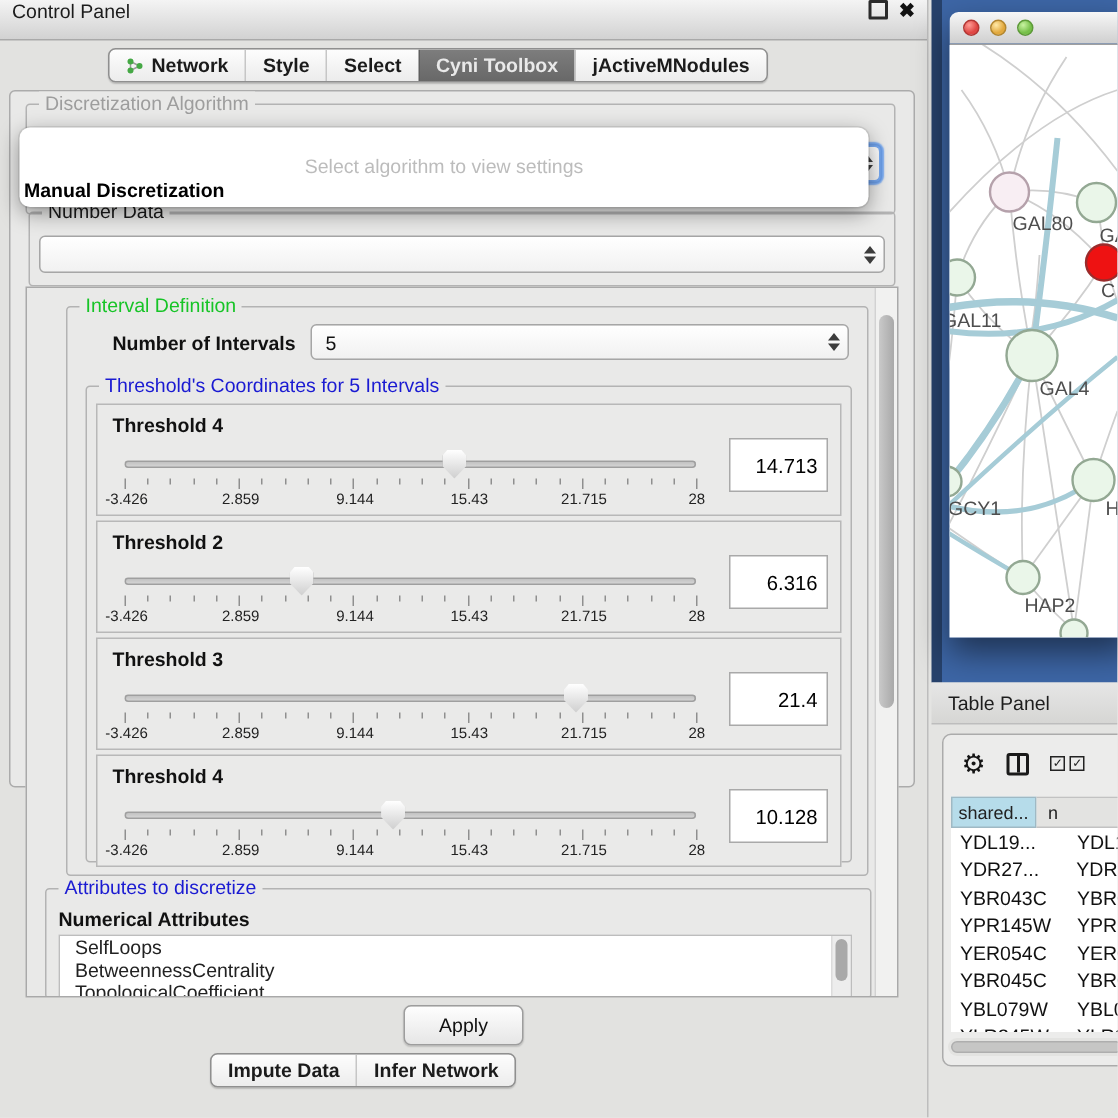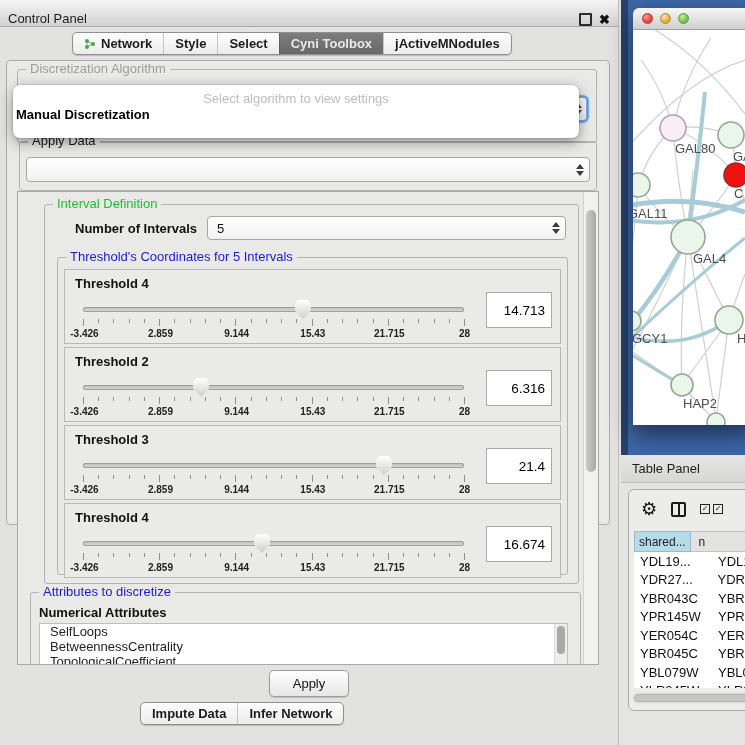--- a/index.html
+++ b/index.html
@@ -3,21 +3,21 @@
 <meta charset="utf-8">
 <style>
   html,body{margin:0;padding:0}
   body{width:745px;height:745px;overflow:hidden;position:relative;
        background:#e4e4e2;font-family:"Liberation Sans",sans-serif;
        -webkit-font-smoothing:antialiased}
   
   .control-panel{position:absolute;left:0;top:0;width:618px;height:745px;background:#e2e2e0;border-right:1px solid #bdbdbd}
   .cp-titlebar{position:absolute;left:0;top:0;right:0;height:27px;
       background:linear-gradient(#f4f4f4,#d2d2d2);border-bottom:1px solid #a9a9a9;
-      display:flex;align-items:flex-end;padding:0 8px;box-sizing:border-box}
+      display:flex;align-items:flex-start;padding:0 8px;box-sizing:border-box}
   .cp-title{font-size:13px;color:#1c1c1c}
   .tb-icons{margin-left:auto;display:flex;align-items:center;gap:7px}
   .tb-float{width:9px;height:9px;border:2px solid #2b2b2b;border-radius:1px}
   .tb-close{font-size:13px;font-weight:bold;color:#111;line-height:1}
   
   .segbar{display:inline-flex;border:1px solid #8f8f8f;border-radius:5px;overflow:hidden;
       background:linear-gradient(#fdfdfd,#ececec);box-shadow:0 1px 1px rgba(0,0,0,.18)}
   .seg{padding:3px 11px;font-size:13px;font-weight:600;color:#1b1b1b;border-left:1px solid #c6c6c6;
       display:flex;align-items:center;gap:5px;white-space:nowrap}
   .seg:first-child{border-left:none}
@@ -37,21 +37,21 @@
   .combo .val{position:absolute;left:9px;top:0;bottom:0;display:flex;align-items:center;white-space:nowrap;overflow:hidden}
   .stepper{position:absolute;right:1px;top:1px;bottom:1px;width:17px;display:flex;flex-direction:column;
       align-items:center;justify-content:center;gap:2px;border-radius:3px}
   .stepper i{display:block;width:0;height:0;border-left:4px solid transparent;border-right:4px solid transparent}
   .stepper .up{border-bottom:5px solid #3c3c3c}
   .stepper .dn{border-top:5px solid #3c3c3c}
   .combo.focused .stepper{box-shadow:0 0 1px 3px rgba(96,155,240,.85)}
   
   .popup{position:absolute;left:6px;top:24px;width:566px;height:53px;background:#fff;
       border-radius:7px;box-shadow:0 4px 14px rgba(0,0,0,.4),0 0 0 1px rgba(0,0,0,.08);z-index:60;
-      padding-top:6px;box-sizing:border-box}
+      padding-top:18px;box-sizing:border-box}
   .popup-hint{text-align:center;color:#bcbcbc;font-size:13px;line-height:16px}
   .popup-item{font-size:13px;color:#000;line-height:16px;padding:0 4px 0 3px;white-space:nowrap}
   .popup-item.b{font-weight:bold}
   
   .scrollpane{position:absolute;left:10px;top:130px;width:582px;height:474px;border:1px solid #a9a9a9;
       background:#e9e9e8;box-sizing:border-box;overflow:hidden}
   .vscroll{position:absolute;right:0;top:0;bottom:0;width:14px;background:#f1f1f0;border-left:1px solid #d2d2d2}
   .vthumb{position:absolute;left:2px;right:2px;top:18px;height:262px;border-radius:6px;
       background:linear-gradient(90deg,#c9c9c9,#a9a9a9)}
   
@@ -63,21 +63,21 @@
   .track{position:absolute;left:0;right:0;top:9px;height:5px;border-radius:3px;
       background:linear-gradient(#bcbcbc,#dadada);box-shadow:inset 0 0 0 1px #9f9f9f}
   .handle{position:absolute;top:2px;width:16px;height:19px;
       background:linear-gradient(#ffffff,#cfcfcf);
       clip-path:polygon(20% 0,80% 0,100% 20%,100% 56%,50% 100%,0 56%,0 20%);
       filter:drop-shadow(0 0 1px #7d7d7d)}
   .ticks{position:absolute;left:0;right:0;top:21px;height:8px}
   .tick{position:absolute;top:0;width:1px;height:4px;background:#8f8f8f}
   .tick.major{height:7px}
   .tlabels{position:absolute;left:0;right:0;top:30px;height:12px}
-  .tlabel{position:absolute;transform:translateX(-45%);font-size:10px;font-weight:700;color:#222;white-space:nowrap}
+  .tlabel{position:absolute;transform:translateX(-45%);font-size:10px;font-weight:400;color:#222;white-space:nowrap}
   .th-value{position:absolute;right:8px;top:22px;width:66px;height:36px;background:#fff;border:1px solid #a9a9a9;
       box-sizing:border-box;font-size:13.5px;color:#000;display:flex;align-items:center;justify-content:flex-end;
       padding-right:6px}
   
   .attr-label{position:absolute;left:8px;top:12px;font-size:13px;font-weight:bold;color:#111}
   .attr-list{position:absolute;left:8px;right:12px;top:30px;height:42px;background:#fff;border:1px solid #bdbdbd;
       overflow:hidden}
   .attr-item{font-size:13px;color:#222;line-height:15px;padding-left:10px;white-space:nowrap}
   .list-vscroll{position:absolute;right:0;top:0;bottom:0;width:12px;background:#ededed;border-left:1px solid #dcdcdc}
   .list-vthumb{position:absolute;left:2px;right:2px;top:2px;height:28px;border-radius:5px;background:#a9a9a9}
@@ -173,21 +173,21 @@
           </span>
       </div>
     </div>
 
     <div class="popup">
       <div class="popup-hint">Select algorithm to view settings</div>
       <div class="popup-item b">Manual Discretization</div>
     </div>
 
     <div class="grp" style="left:12px;top:80px;width:576px;height:48px">
-      <span class="grp-title t-dark">Apply Data</span>
+      <span class="grp-title t-dark">Number Data</span>
       <div class="combo" style="left:6px;top:15px;right:6px;height:25px">
         <span class="stepper">
             <i class="up"></i>
             <i class="dn"></i>
           </span>
       </div>
     </div>
 
     <div class="scrollpane">
       <div style="position:absolute;left:0;top:0;right:15px;bottom:0">
@@ -373,21 +373,21 @@
                     </div>
       <div class="tlabels">
                       <span class="tlabel" style="left: 0%;">-3.426</span>
                       <span class="tlabel" style="left: 20%;">2.859</span>
                       <span class="tlabel" style="left: 40%;">9.144</span>
                       <span class="tlabel" style="left: 60%;">15.43</span>
                       <span class="tlabel" style="left: 80%;">21.715</span>
                       <span class="tlabel" style="left: 100%;">28</span>
                     </div>
     </div>
-    <div class="th-value">16.674</div>
+    <div class="th-value">10.128</div>
   </div>
               </div>
           </div>
         </div>
 
         <div class="grp" style="left:12px;top:400px;right:2px;height:72px">
           <span class="grp-title t-blue">Attributes to discretize</span>
           <span class="attr-label">Numerical Attributes</span>
           <div class="attr-list">
             <div id="attr-list-items">

